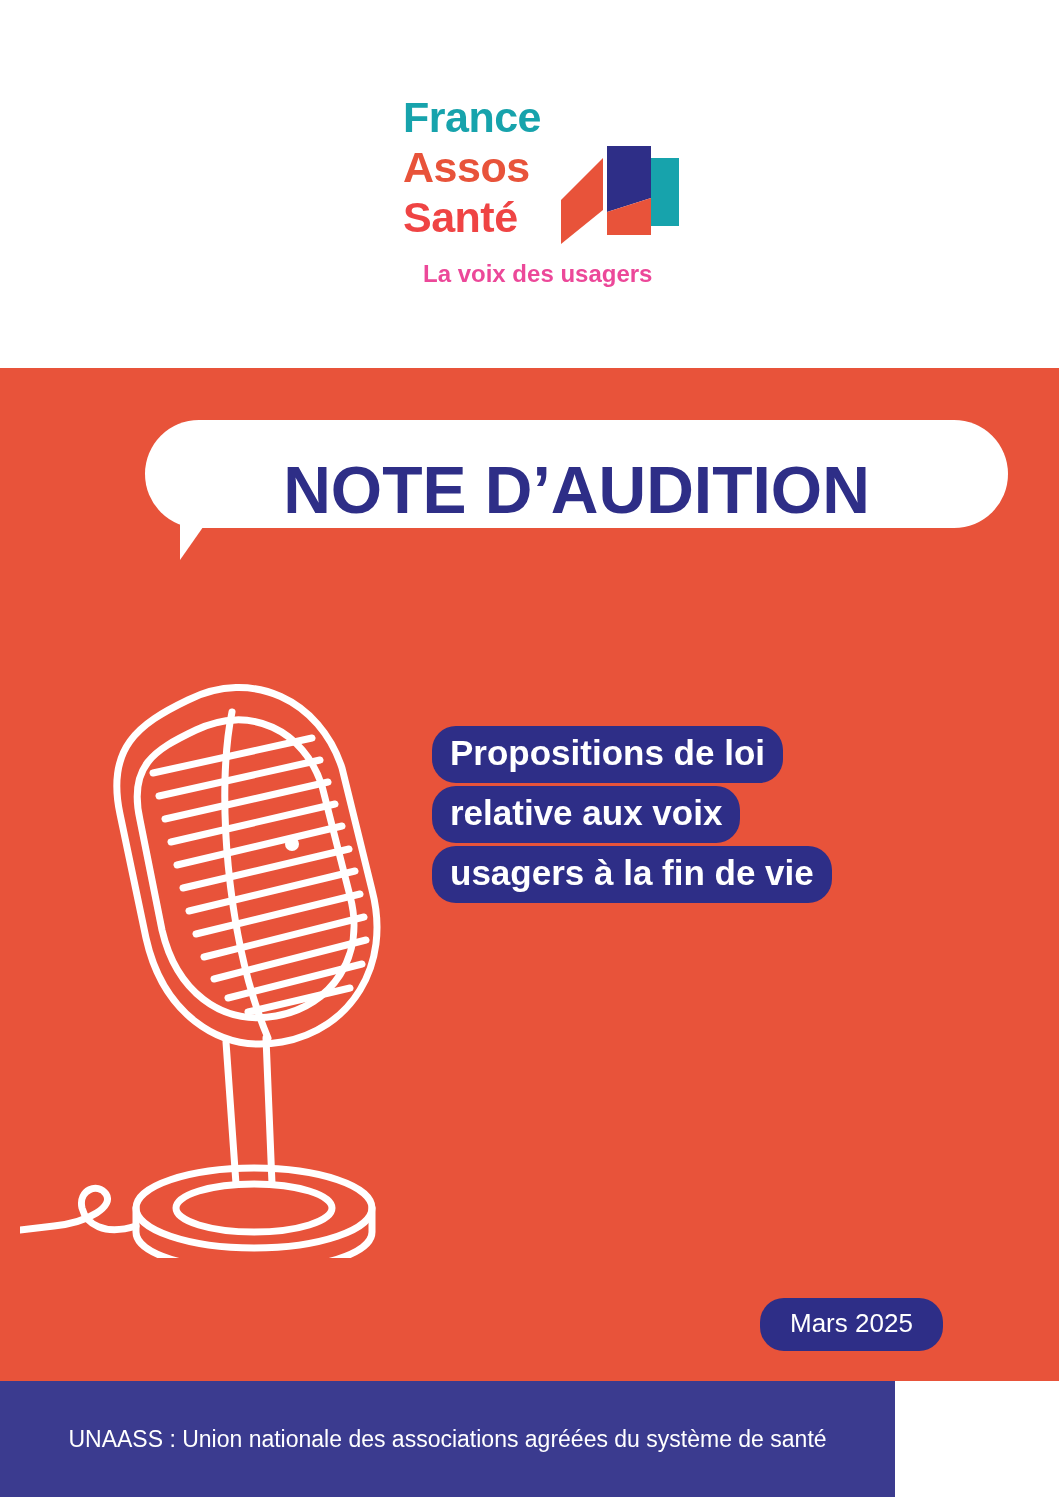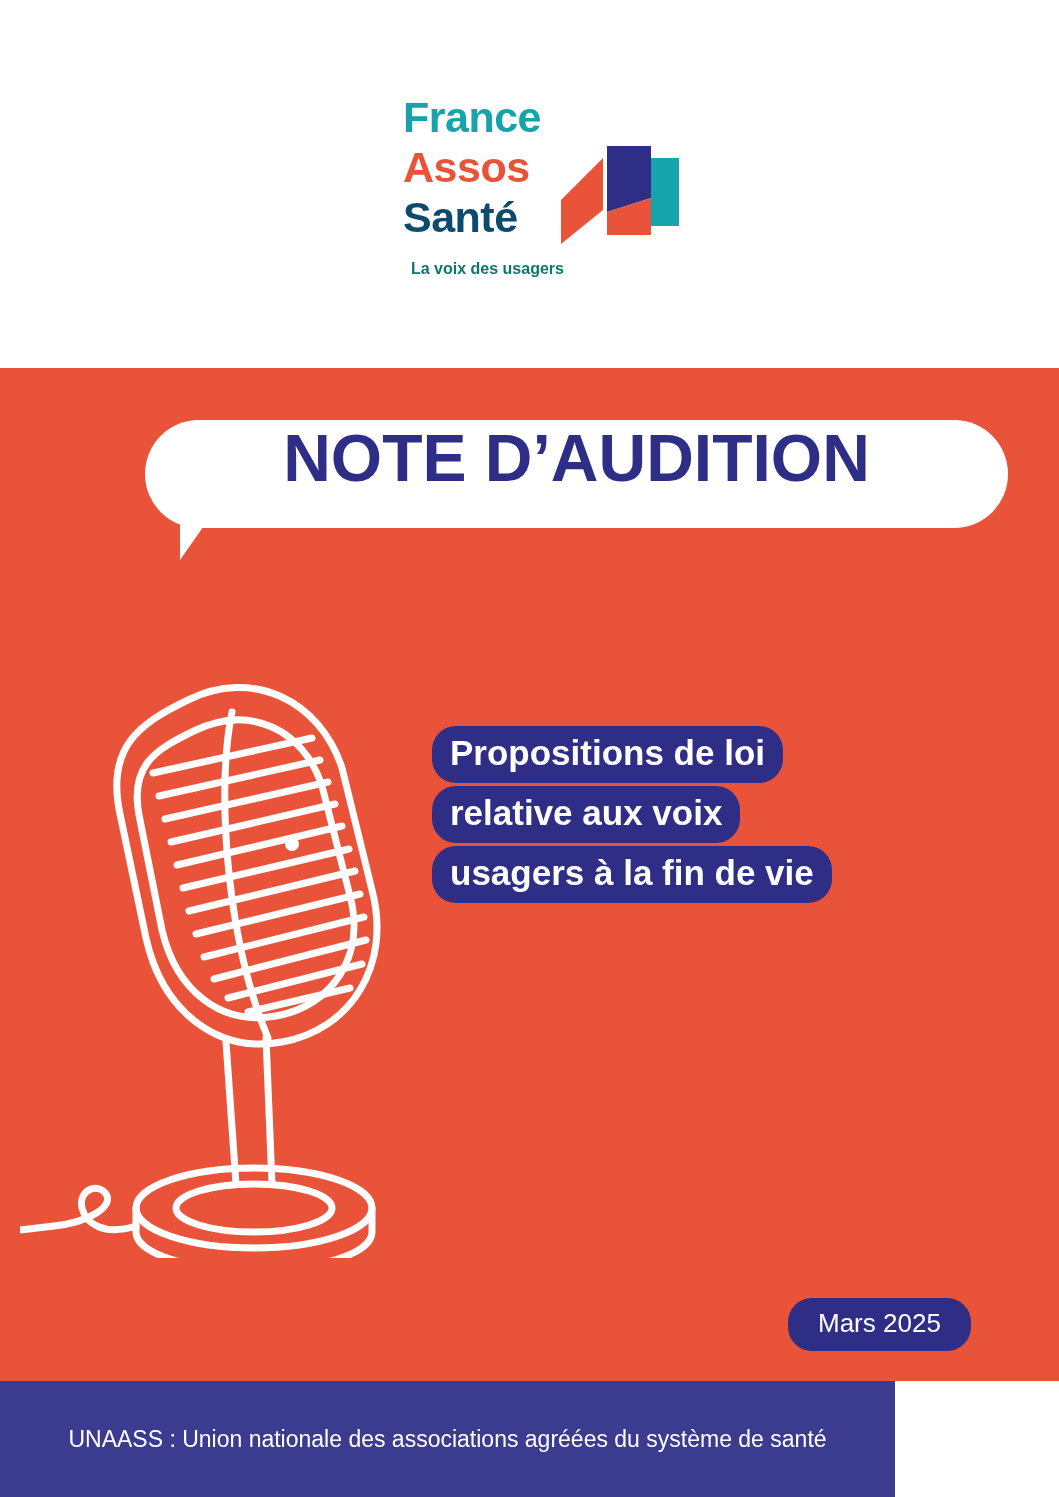--- a/index.html
+++ b/index.html
@@ -37,28 +37,28 @@
   }
   .logo-line {
     font-weight: bold;
     font-size: 43px;
     line-height: 50px;
     letter-spacing: -0.5px;
     white-space: nowrap;
   }
   .logo-line.l1 { color: #17a3ac; }
   .logo-line.l2 { color: #e8533a; }
-  .logo-line.l3 { color: #0c4a6e; }
+  .logo-line.l3 { color: #ef4444; }
   .logo-tag {
     position: absolute;
-    left: 8px;
+    left: 20px;
     top: 168px;
-    font-size: 16px;
-    font-weight: bold;
-    color: #0f766e;
+    font-size: 24px;
+    font-weight: bold;
+    color: #ec4899;
     white-space: nowrap;
   }
   .logo-mark {
     position: absolute;
     left: 152px;
     top: 48px;
     width: 125px;
     height: 105px;
   }
 
@@ -74,21 +74,21 @@
   
   .bubble {
     position: absolute;
     left: 145px;
     top: 52px;
     width: 863px;
     height: 108px;
     background: #ffffff;
     border-radius: 54px;
     display: flex;
-    align-items: flex-start;
+    align-items: flex-end;
     justify-content: center;
   }
   .bubble-title {
     color: #2e2e87;
     font-size: 66px;
     font-weight: bold;
     letter-spacing: 0px;
     white-space: nowrap;
   }
   .bubble-tail {
@@ -127,21 +127,21 @@
     padding: 5px 18px 8px 18px;
     border-radius: 24px;
     margin-bottom: 3px;
     white-space: nowrap;
   }
   .sub-row { display: block; }
 
   
   .date-badge {
     position: absolute;
-    left: 788px;
+    left: 760px;
     top: 930px;
     background: #2e2e87;
     color: #ffffff;
     font-size: 26px;
     font-weight: normal;
     padding: 10px 30px 12px 30px;
     border-radius: 24px;
     white-space: nowrap;
   }
 

